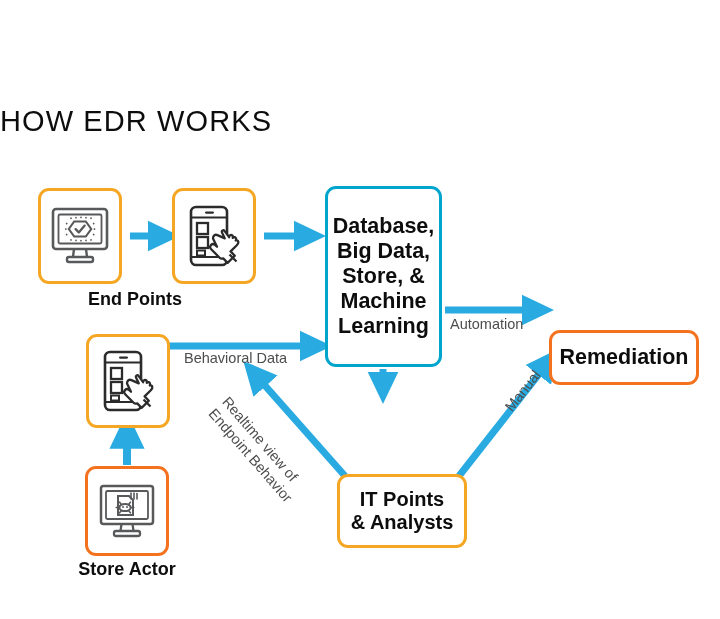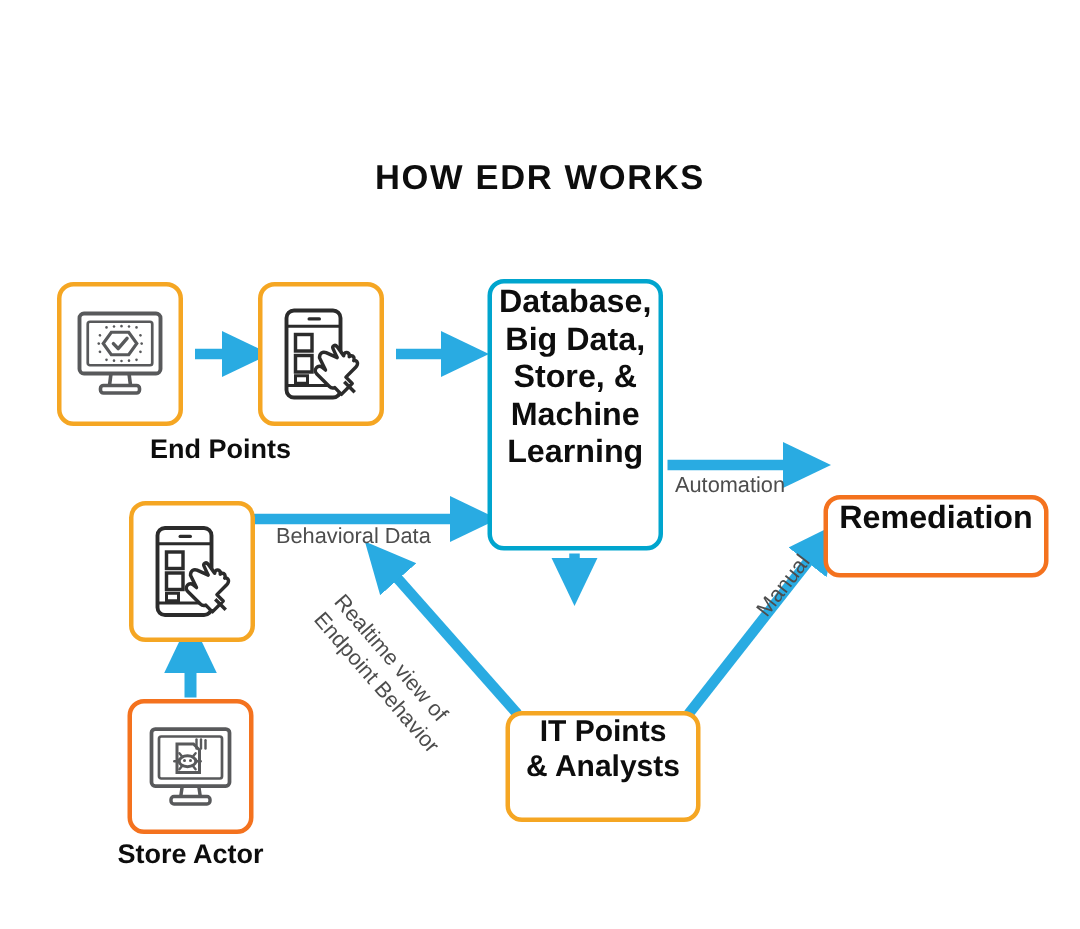--- a/index.html
+++ b/index.html
@@ -30,23 +30,22 @@
     height: 619px;
     pointer-events: none;
   }
 
   
   .title {
     position: absolute;
     left: 0;
     top: 105px;
     width: 720px;
-    text-align: center;
-    font-size: 23px;
-    font-weight: bold;
+    font-size: 29px;
+    font-weight: normal;
     letter-spacing: 1.1px;
     color: #0d0d0d;
   }
 
   
   .icon-card {
     position: absolute;
     box-sizing: border-box;
     background: #ffffff;
     border-radius: 11px;
@@ -57,20 +56,21 @@
   .icon-card.amber { border: 3px solid #F5A623; }
   .icon-card.orange { border: 3px solid #F4721E; }
 
   
   .text-box {
     position: absolute;
     box-sizing: border-box;
     background: #ffffff;
     border-radius: 11px;
     display: flex;
+    align-items: center;
     justify-content: center;
     text-align: center;
     font-weight: bold;
     color: #0d0d0d;
     line-height: 1.16;
   }
   .text-box.cyan { border: 3px solid #00A5CE; }
   .text-box.orange { border: 3px solid #F4721E; }
   .text-box.amber { border: 3px solid #F5A623; }
 
@@ -190,21 +190,21 @@
       <path d="M30,34.5 c0,-3 2.2,-4.4 4.4,-3.4 l7.4,3.3 c0,0 -2.2,-4.6 -2.8,-6 c-0.7,-1.6 1.3,-3.1 2.7,-1.3
                c1.1,1.4 4.4,6.1 4.4,6.1 c0.2,-1.8 1.3,-2.6 2.6,-2.1 c1.2,0.5 1.3,1.7 1.1,2.7
                c1,-0.9 2.3,-0.8 3,0.2 c0.5,0.8 0.3,1.8 0,2.5 c1.1,-0.4 2.2,0.2 2.5,1.3
                c0.3,1.1 -0.4,2.2 -1.5,3.4 l-6.2,6.2 l4.2,4.3 l-7.2,7.2 l-4.4,-4.5
                c-1.2,0.5 -2.6,0.3 -3.6,-0.7 l-8.4,-8.4 c-1.2,-1.2 -1.3,-3 -0.2,-4.2
                c1,-1.1 2.7,-1.2 3.9,-0.2 l2.1,1.8 z" fill="#ffffff" stroke="#2B2B2B" stroke-width="2.3" stroke-linejoin="round"></path>
       <line x1="46.5" y1="50.5" x2="53.5" y2="57.5" stroke="#2B2B2B" stroke-width="2.3"></line>
     </svg>
   </div>
 
-  <div class="caption" style="left:38px; top:289px; width:218px;">End Points</div>
+  <div class="caption" style="left:26px; top:289px; width:218px;">End Points</div>
 
   <div class="text-box cyan" id="db-box">
     <div>
       <span class="stack">Database,</span>
       <span class="stack">Big Data,</span>
       <span class="stack">Store, &amp;</span>
       <span class="stack">Machine</span>
       <span class="stack">Learning</span>
     </div>
   </div>

